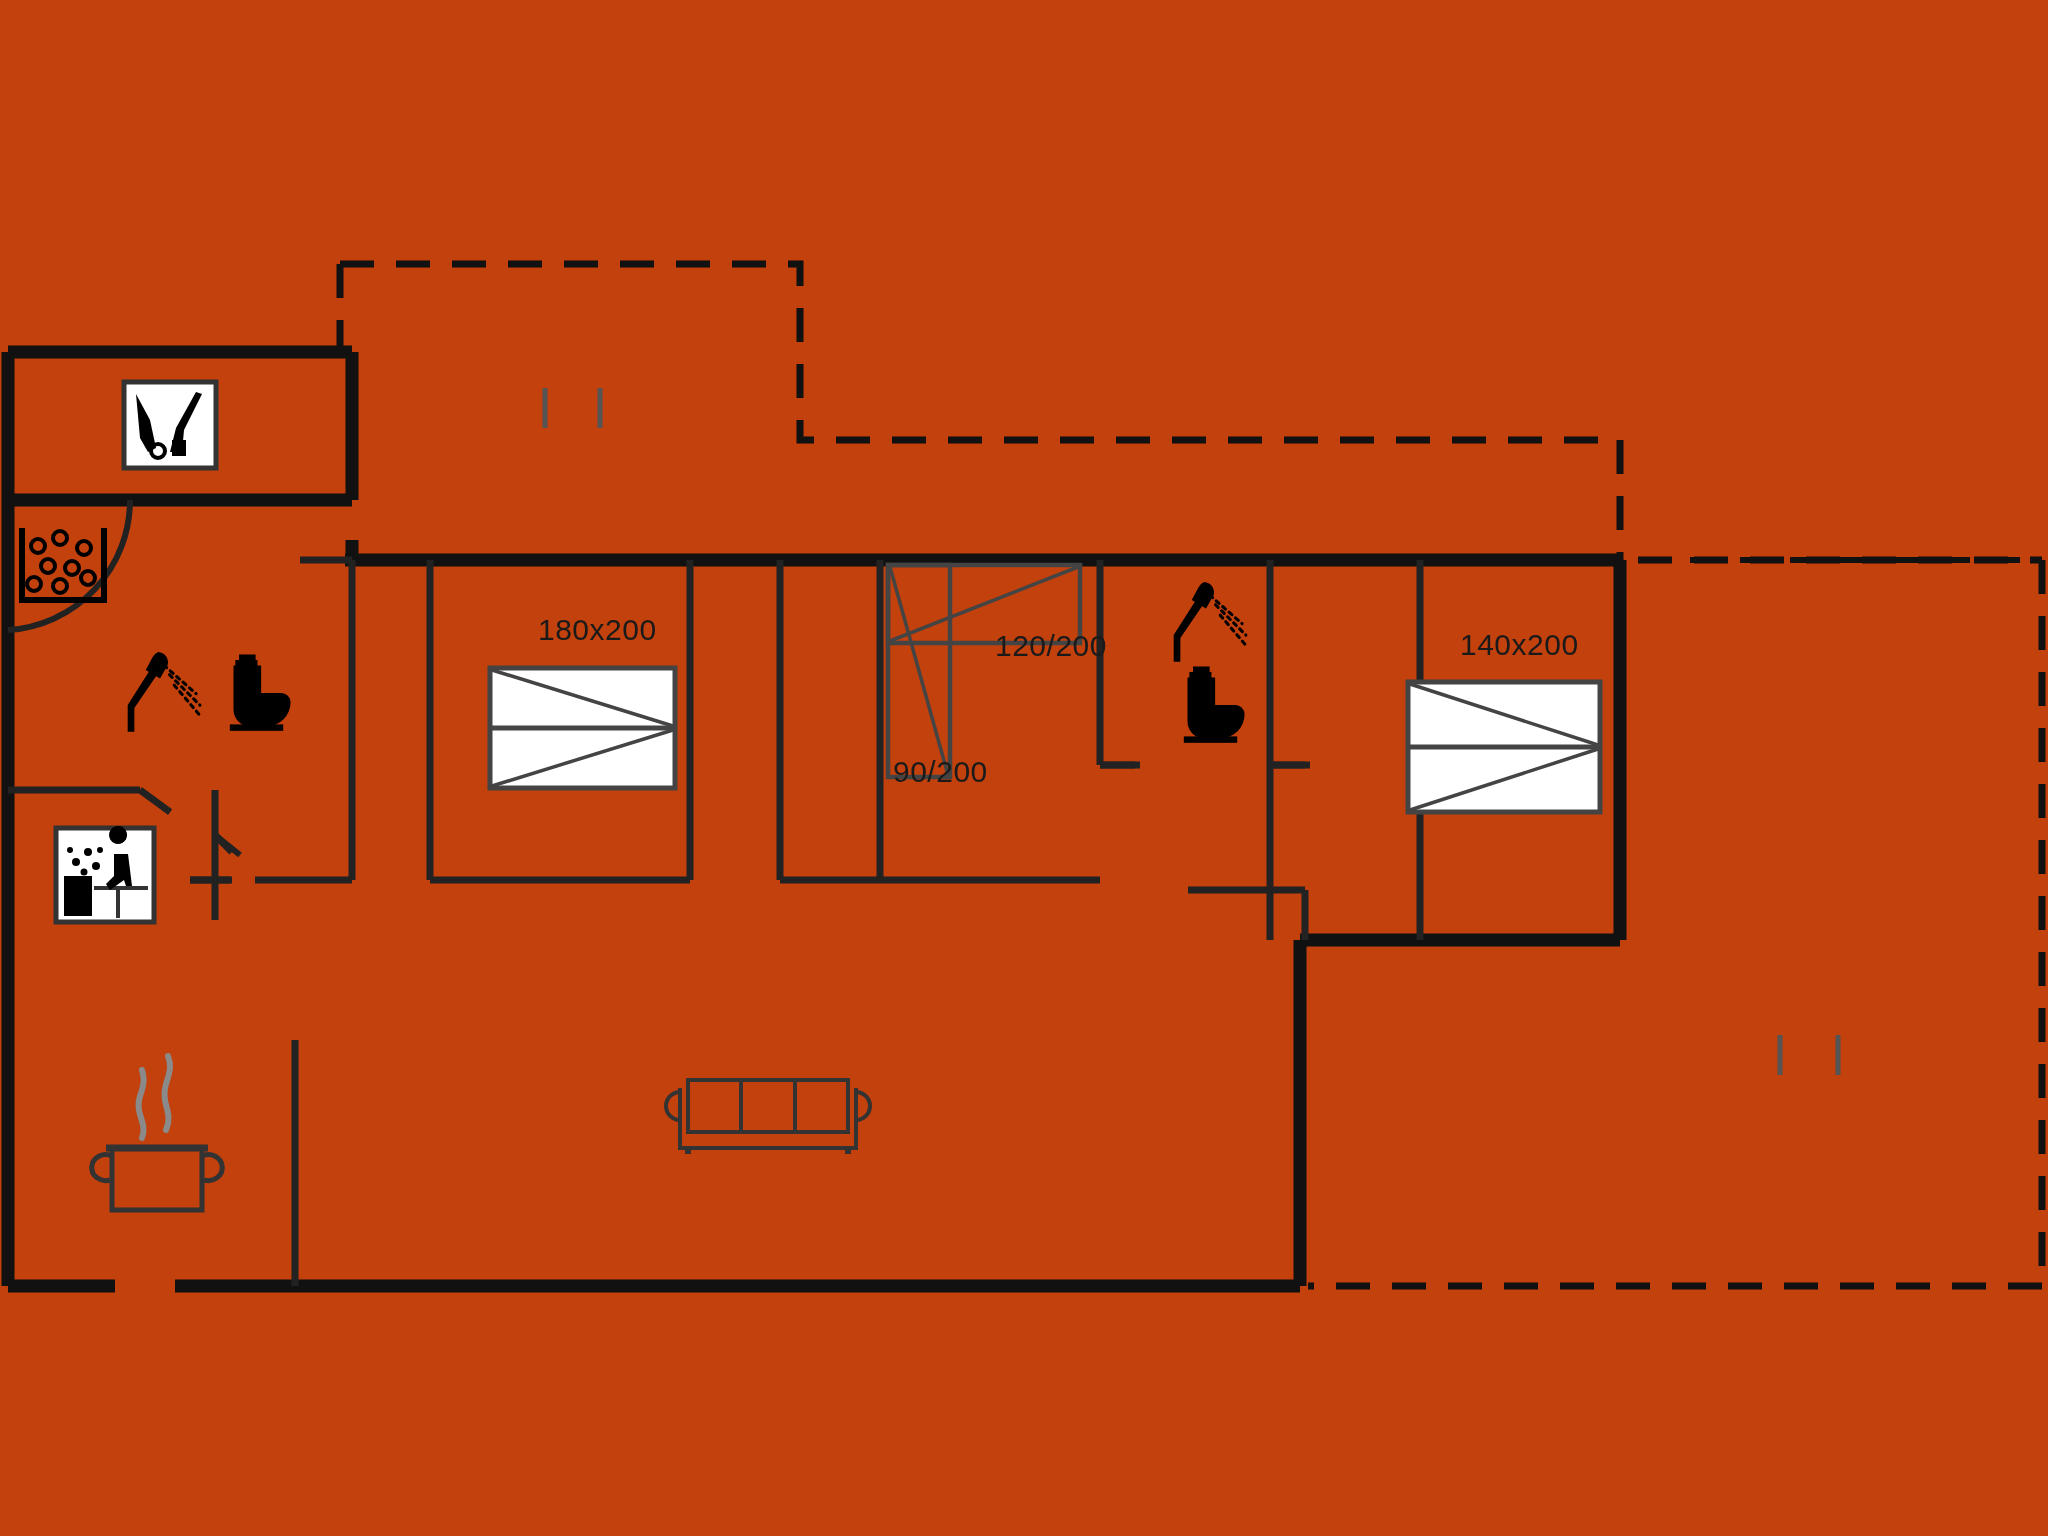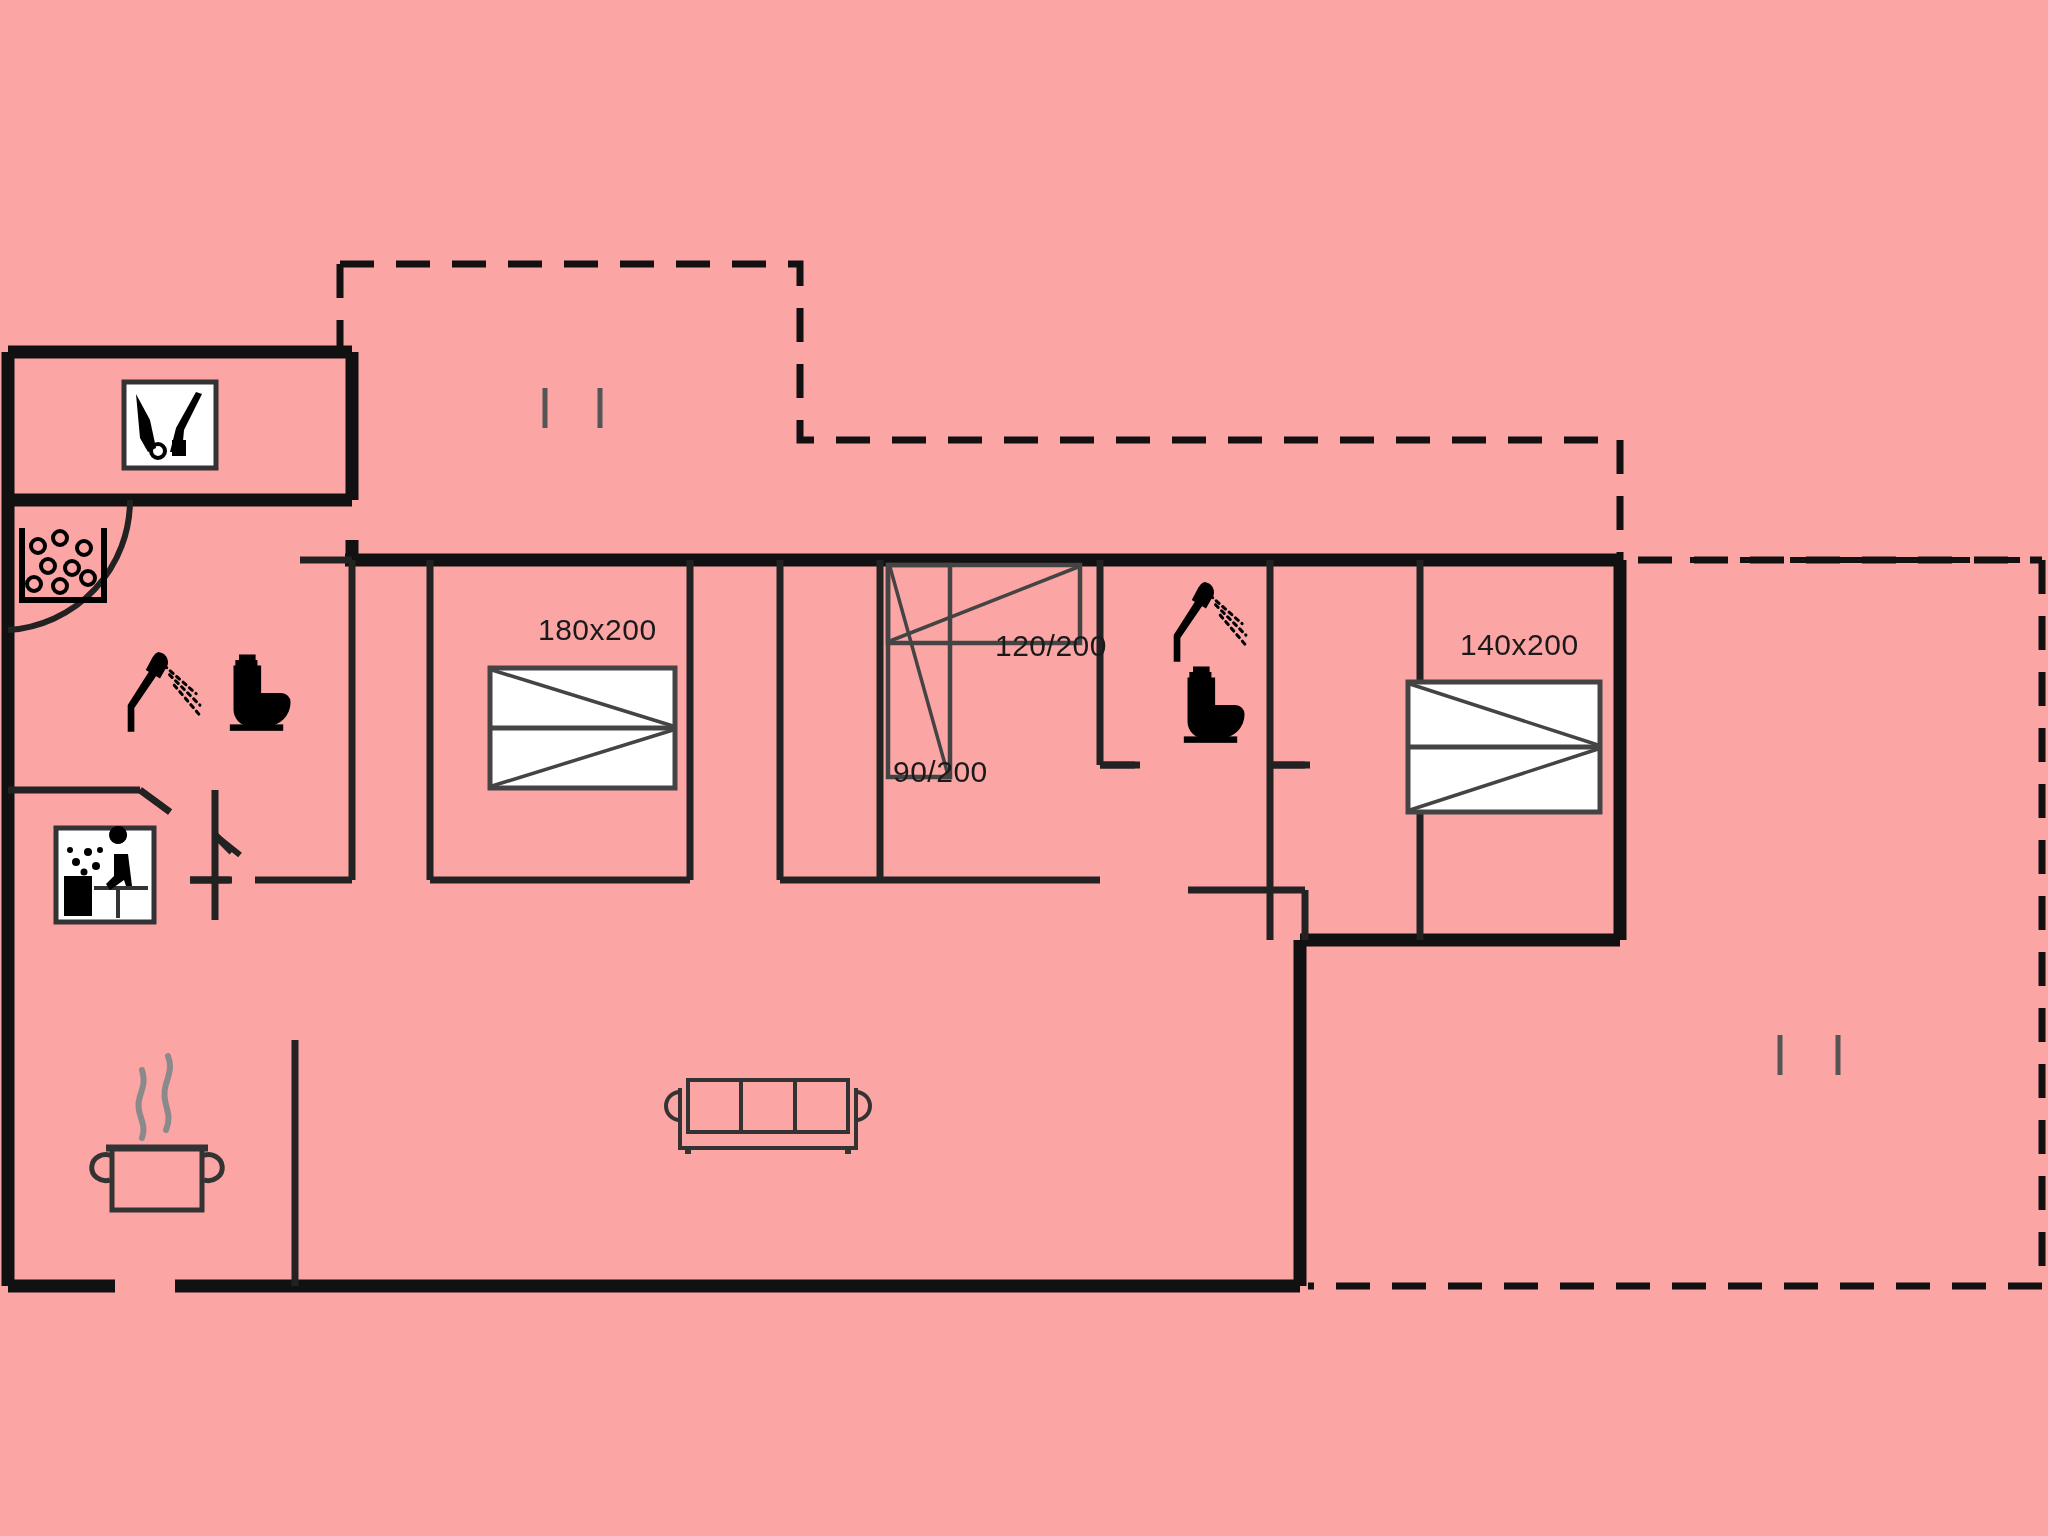--- a/index.html
+++ b/index.html
@@ -10,21 +10,21 @@
   body {
     width: 2048px;
     height: 1536px;
     font-family: "Liberation Sans", sans-serif;
     overflow: hidden;
   }
   #plan-root {
     position: relative;
     width: 2048px;
     height: 1536px;
-    background: #fca5a5;
+    background: #c2410c;
   }
   svg.floorplan {
     display: block;
     width: 2048px;
     height: 1536px;
   }
   .dim-label {
     font-family: "Liberation Sans", sans-serif;
     font-size: 30px;
     fill: #1a1a1a;

